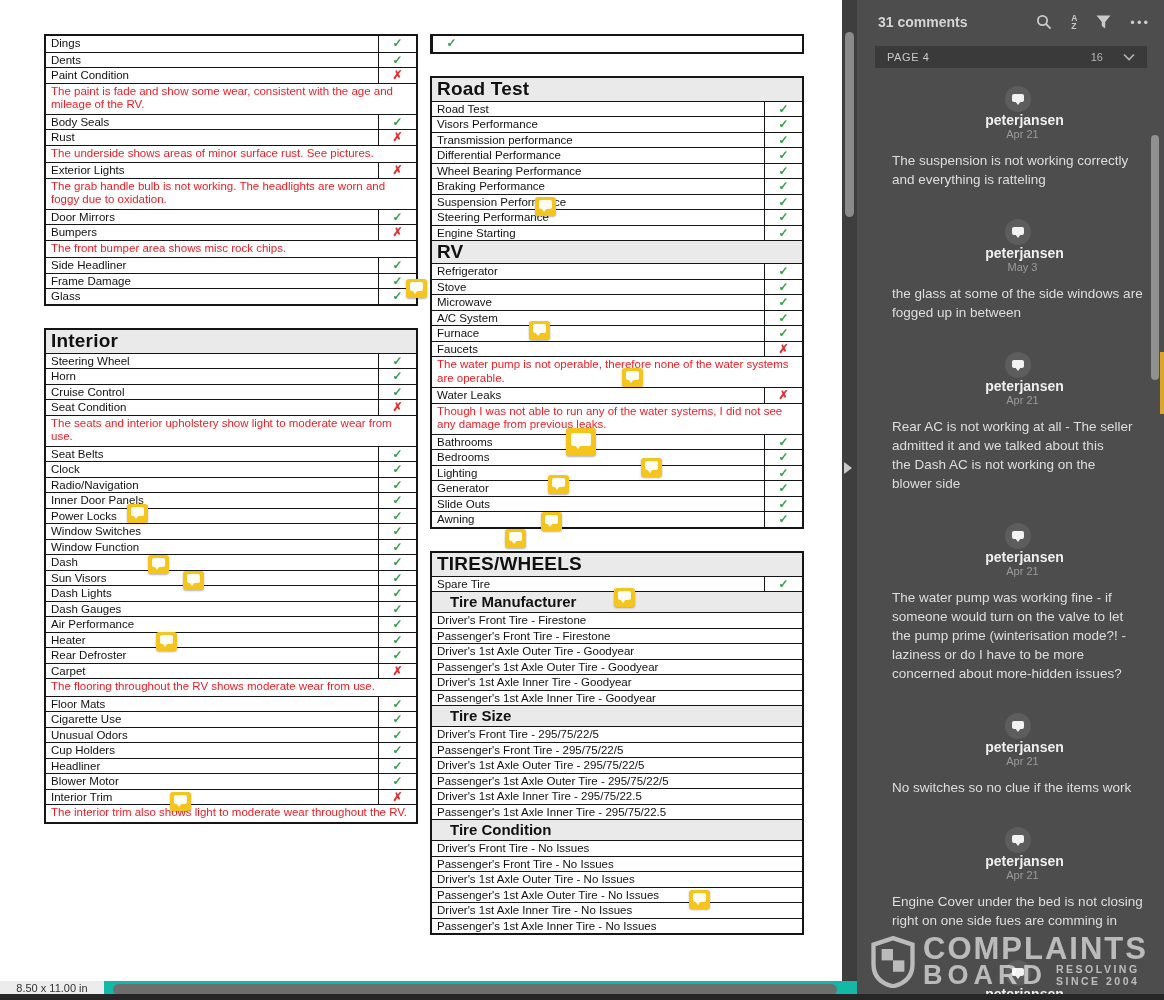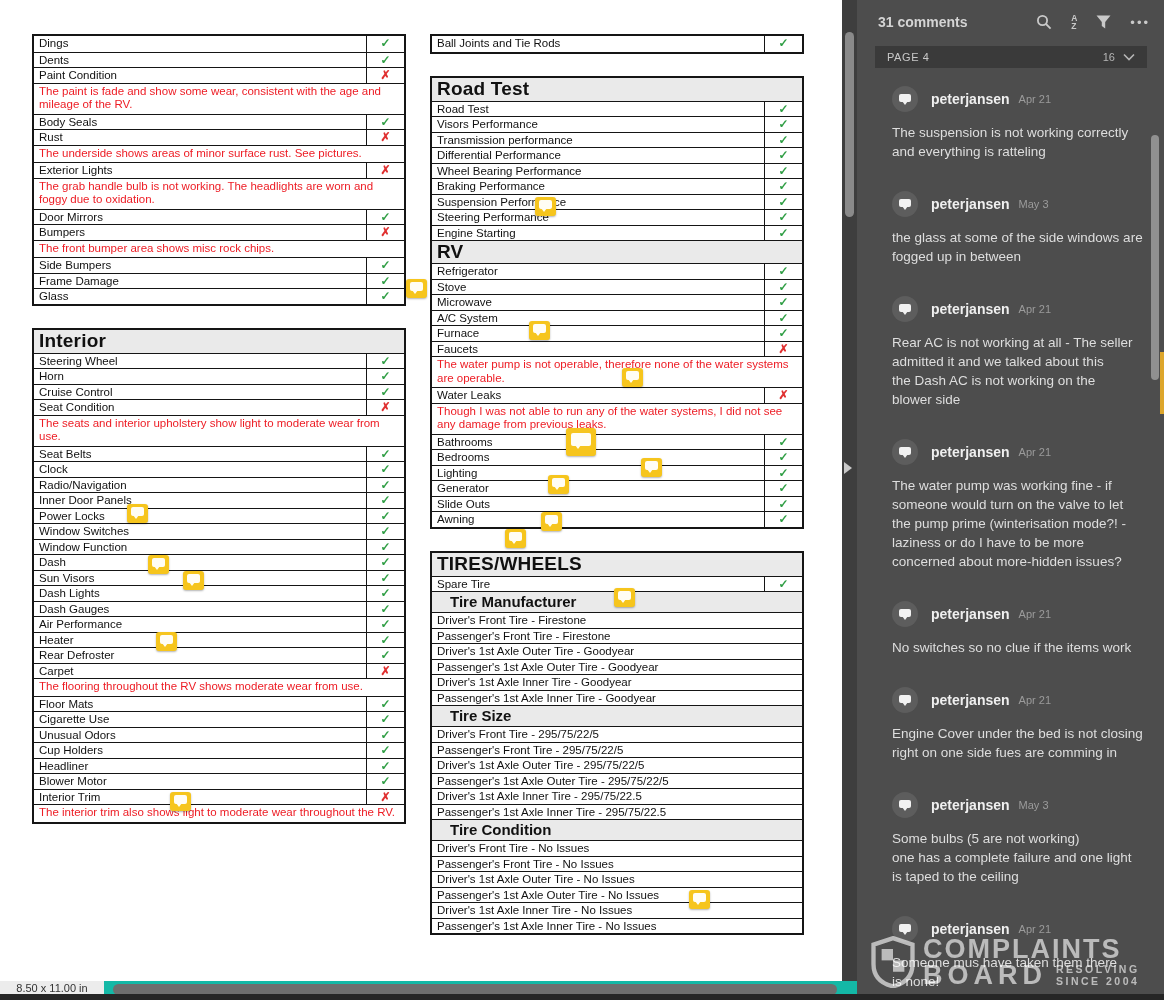--- a/index.html
+++ b/index.html
@@ -3,21 +3,21 @@
 <meta charset="utf-8">
 <style>
   * { margin:0; padding:0; box-sizing:border-box; }
   html,body { width:1164px; height:1000px; overflow:hidden;
               font-family:"Liberation Sans", sans-serif; background:#3e3e3e; }
   .app { position:relative; width:1164px; height:1000px; }
 
   
   .page { position:absolute; left:0; top:0; width:842px; height:981px; background:#ffffff; }
   .col { position:absolute; top:34px; width:374px; }
-  .col-left  { left:32px;border-radius:22px; }
+  .col-left  { left:44px;border-radius:22px; }
   .col-right { left:430px; }
   .tbl { border:2px solid #151515; background:#fff; }
   .tbl + .tbl { margin-top:22px; }
   .trow { border-top:1.5px solid #151515; }
   .tbl .trow:first-child { border-top:none; }
   .trow.item { display:flex; height:15.5px; }
   .trow.item .lab { flex:1; font-size:11.5px; line-height:15px; padding-left:5px; color:#111;
                     white-space:nowrap; overflow:hidden; }
   .trow.item .st { width:38px; border-left:1.5px solid #151515; text-align:center;
                    font-size:12px; line-height:14px; font-weight:bold; }
@@ -59,43 +59,43 @@
   .panel-header { display:flex; align-items:center; height:44px; padding:0 14px 0 21px; }
   .panel-title { font-size:14px; font-weight:bold; color:#d4d4d4; flex:1; }
   .picons { display:flex; align-items:center; gap:19px; }
   .picon { color:#c9c9c9; display:flex; align-items:center; }
   .az { display:flex; flex-direction:column; font-size:8.5px; font-weight:bold;
         line-height:8px; color:#c9c9c9; }
   .dots { font-size:13px; letter-spacing:2px; color:#c9c9c9; }
   .page-bar { margin:2px 17px 0 18px; height:22px; background:#3a3a3a; display:flex;
               align-items:center; padding:0 12px; }
   .page-bar .plabel { flex:1; font-size:11px; color:#c9c9c9; letter-spacing:0.6px; }
-  .page-bar .pcount { font-size:11px; color:#b5b5b5; margin-right:8px; }
+  .page-bar .pcount { font-size:11px; color:#b5b5b5; margin-right:20px; }
   .comments { padding:18px 20px 0 35px; }
   .comment { margin-bottom:30px; }
-  .c-head { display:flex; align-items:center; }
+  .c-head { display:flex; align-items:center;flex-direction:column; }
   .avatar { width:26px; height:26px; border-radius:50%; background:#5d5d5d; position:relative;
             flex:0 0 26px; }
   .avatar::before { content:""; position:absolute; left:7px; top:8px; width:12px; height:8px;
                     background:#f2f2f2; border-radius:2px; }
   .avatar::after { content:""; position:absolute; left:10px; top:15px;
                    border:3px solid transparent; border-top:4px solid #f2f2f2; }
   .c-name { font-size:14px; font-weight:bold; color:#efefef; margin-left:13px; }
   .c-date { font-size:11px; color:#9b9b9b; margin-left:9px; }
   .c-body { margin-top:11px; font-size:13.5px; line-height:19px; color:#dedede;
             white-space:pre-line; }
   .panel-vthumb { position:absolute; right:5px; top:135px; width:8px; height:245px;
                   background:#909090; border-radius:4px; }
   .anno-sliver { position:absolute; right:0; top:352px; width:4px; height:62px; background:#dda62b; }
 
   
   .watermark { position:absolute; left:14px; bottom:12px; display:flex; align-items:center;
                gap:8px; color:rgba(255,255,255,0.62); z-index:5; }
   .wm-text { display:flex; flex-direction:column; }
-  .wm-line1 { font-size:27px; font-weight:bold; letter-spacing:2px; line-height:26px; }
+  .wm-line1 { font-size:31px; font-weight:bold; letter-spacing:2px; line-height:26px; }
   .wm-line2 { display:flex; align-items:center; gap:9px; }
   .wm-board { font-size:27px; font-weight:bold; letter-spacing:5px; line-height:26px; }
   .wm-small { display:flex; flex-direction:column; font-size:10.5px; letter-spacing:2.5px;
               line-height:12px; font-weight:bold; }
 </style>
 </head>
 <body>
 
 <div class="app">
 
@@ -132,21 +132,21 @@
           <div class="trow item">
             <div class="lab">Door Mirrors</div>
             <div class="st check">✓</div>
           </div>
           <div class="trow item">
             <div class="lab">Bumpers</div>
             <div class="st cross">✗</div>
           </div>
           <div class="trow note">The front bumper area shows misc rock chips.</div>
           <div class="trow item">
-            <div class="lab">Side Bumpers</div>
+            <div class="lab">Side Headliner</div>
             <div class="st check">✓</div>
           </div>
           <div class="trow item">
             <div class="lab">Frame Damage</div>
             <div class="st check">✓</div>
           </div>
           <div class="trow item">
             <div class="lab">Glass</div>
             <div class="st check">✓</div>
           </div>
@@ -258,21 +258,20 @@
           <div class="trow item">
             <div class="lab">Interior Trim</div>
             <div class="st cross">✗</div>
           </div>
           <div class="trow note">The interior trim also shows light to moderate wear throughout the RV.</div>
         </div>
       </div>
     <div class="col col-right" id="col-right">
         <div class="tbl">
           <div class="trow item">
-            <div class="lab">Ball Joints and Tie Rods</div>
             <div class="st check">✓</div>
           </div>
         </div>
         <div class="tbl">
           <div class="trow head">Road Test</div>
           <div class="trow item">
             <div class="lab">Road Test</div>
             <div class="st check">✓</div>
           </div>
           <div class="trow item">

